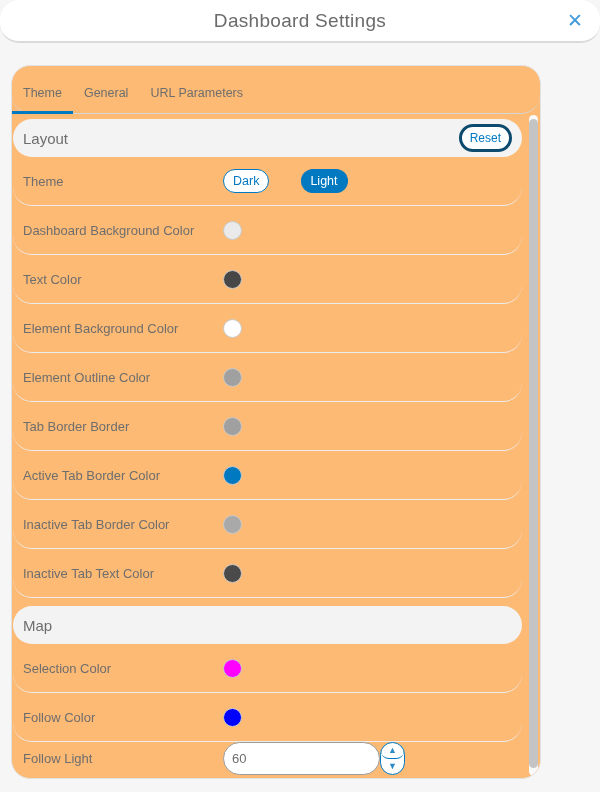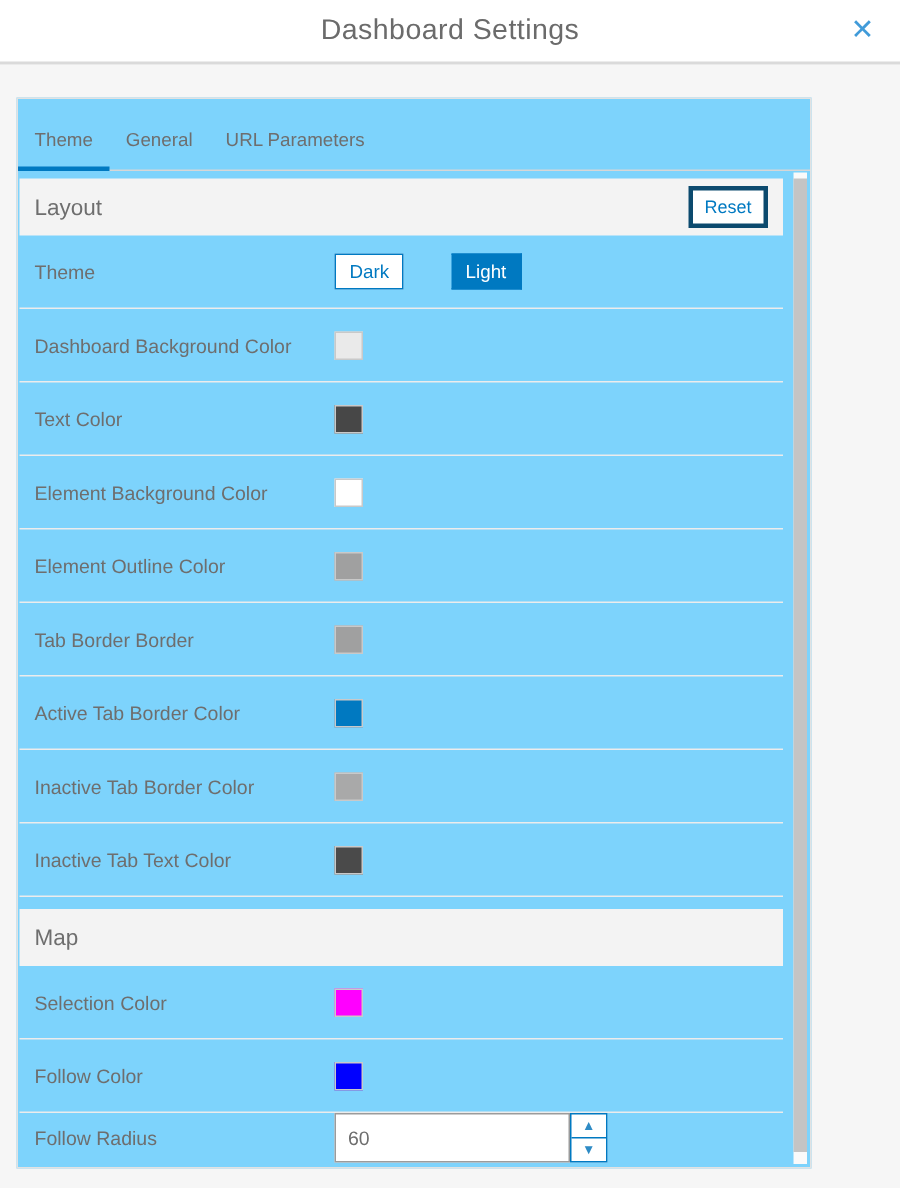--- a/index.html
+++ b/index.html
@@ -1,15 +1,15 @@
 <!DOCTYPE html>
 <html><head>
 <meta charset="utf-8">
 <style>
-  * { box-sizing: border-box; margin: 0; padding: 0; }
+  * { box-sizing: border-box; margin: 0; padding: 0; border-radius: 19px; }
   html, body { width: 600px; height: 792px; }
   body {
     background: #f6f6f6;
     font-family: "Liberation Sans", "DejaVu Sans", sans-serif;
     position: relative;
     overflow: hidden;
     color: #6e6e6e;
   }
 
   
@@ -21,21 +21,21 @@
   .dialog-title { font-size: 19px; color: #6b6b6b; letter-spacing: .3px; }
   .close-btn {
     position: absolute; right: 15px; top: 50%; transform: translateY(-52%);
     font-size: 19px; color: #419bd9; line-height: 1; cursor: pointer;
     background: none; border: none; font-family: inherit; padding: 2px;
   }
 
   
   .panel {
     position: absolute; left: 11px; top: 65px; width: 530px; height: 714px;
-    background: #7dd3fc; border: 1px solid #e2e2e2; overflow: hidden;
+    background: #fdba74; border: 1px solid #e2e2e2; overflow: hidden;
   }
 
   
   .tabs {
     height: 48px; border-bottom: 1px solid #d6d6d6;
     display: flex; align-items: flex-end; padding-left: 0;
   }
   .tab {
     font-size: 12.5px; color: #6e6e6e; padding: 0 11px 13px 11px;
     position: relative; cursor: pointer; background: none; border: none;
@@ -183,21 +183,21 @@
     <span class="row-label">Selection Color</span>
     <div class="swatch" style="background-color: rgb(255, 0, 255);"></div>
   </div>
 
   <div class="row">
     <span class="row-label">Follow Color</span>
     <div class="swatch" style="background-color: rgb(0, 0, 255);"></div>
   </div>
 
   <div class="row radius">
-    <span class="row-label">Follow Radius</span>
+    <span class="row-label">Follow Light</span>
     <div class="num-input">
       <input class="radius-input" type="text" value="60" style="">
       <div class="spinner">
         <button class="spin-btn up">▲</button>
         <button class="spin-btn down">▼</button>
       </div>
     </div>
   </div>
 
   <div class="scrollbar">

